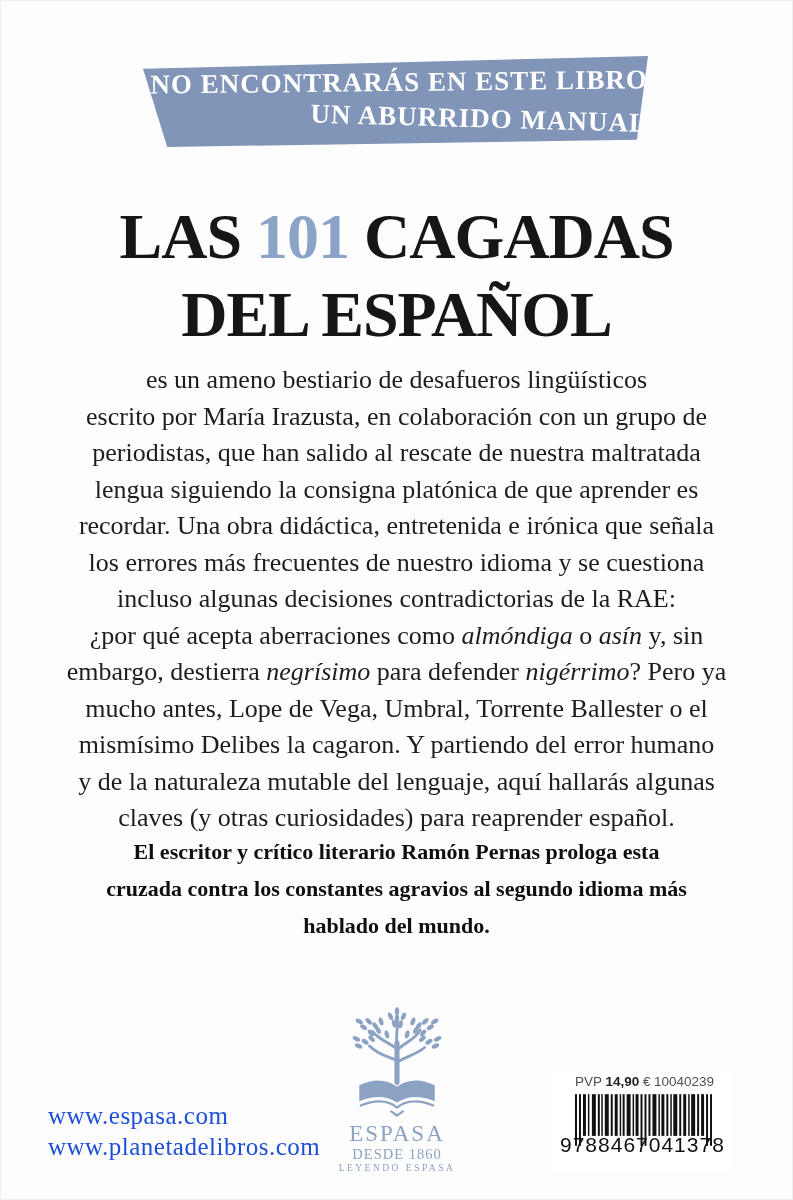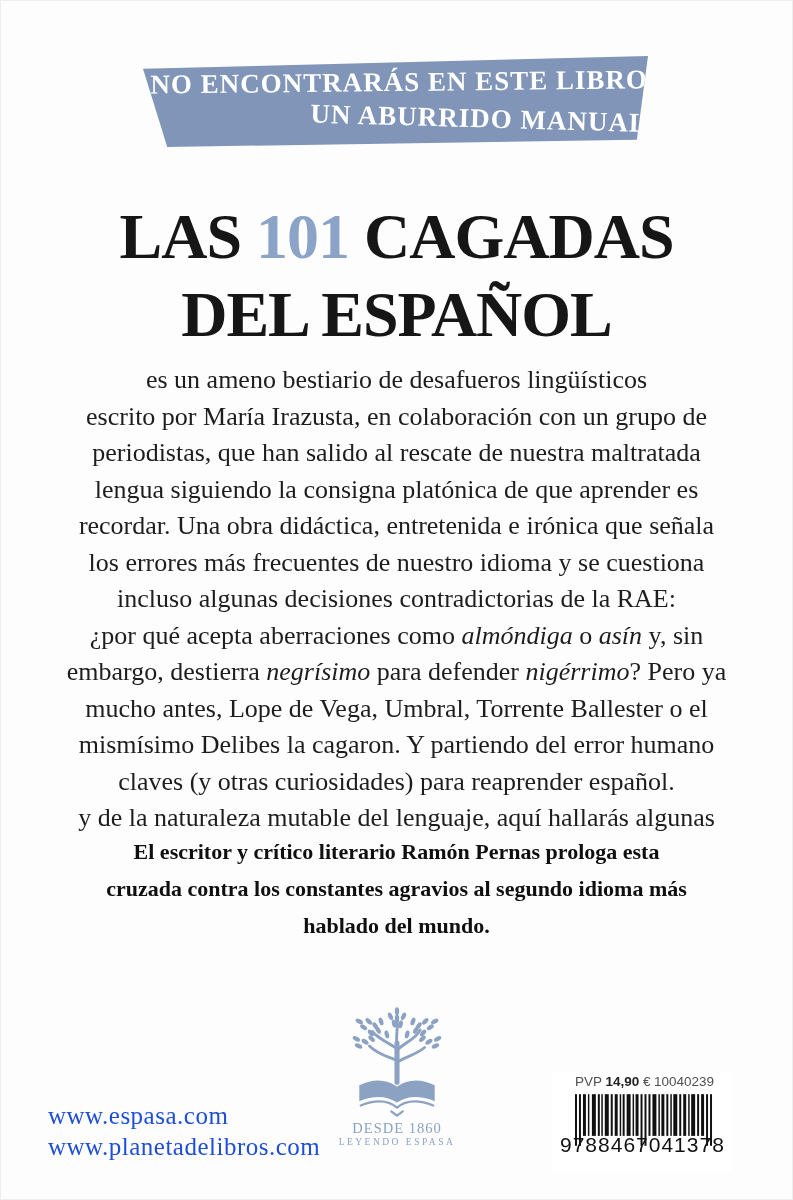--- a/index.html
+++ b/index.html
@@ -97,22 +97,22 @@
       <div class="text-line"><span>escrito por María Irazusta, en colaboración con un grupo de</span></div>
       <div class="text-line"><span>periodistas, que han salido al rescate de nuestra maltratada</span></div>
       <div class="text-line"><span>lengua siguiendo la consigna platónica de que aprender es</span></div>
       <div class="text-line"><span>recordar. Una obra didáctica, entretenida e irónica que señala</span></div>
       <div class="text-line"><span>los errores más frecuentes de nuestro idioma y se cuestiona</span></div>
       <div class="text-line"><span>incluso algunas decisiones contradictorias de la RAE:</span></div>
       <div class="text-line"><span>¿por qué acepta aberraciones como </span><em>almóndiga</em><span> o </span><em>asín</em><span> y, sin</span></div>
       <div class="text-line"><span>embargo, destierra </span><em>negrísimo</em><span> para defender </span><em>nigérrimo</em><span>? Pero ya</span></div>
       <div class="text-line"><span>mucho antes, Lope de Vega, Umbral, Torrente Ballester o el</span></div>
       <div class="text-line"><span>mismísimo Delibes la cagaron. Y partiendo del error humano</span></div>
+      <div class="text-line"><span>y de la naturaleza mutable del lenguaje, aquí hallarás algunas</span></div>
       <div class="text-line"><span>claves (y otras curiosidades) para reaprender español.</span></div>
-      <div class="text-line"><span>y de la naturaleza mutable del lenguaje, aquí hallarás algunas</span></div>
     </div>
 
   <div class="prologue">
       <div class="text-line">El escritor y crítico literario Ramón Pernas prologa esta</div>
       <div class="text-line">cruzada contra los constantes agravios al segundo idioma más</div>
       <div class="text-line">hablado del mundo.</div>
     </div>
 
   <div class="logo" style="color: rgb(140, 162, 194);">
     <svg width="140" height="116" viewBox="0 0 140 160">
@@ -157,20 +157,21 @@
           <ellipse cx="84" cy="42" rx="3" ry="5.5" transform="rotate(15 84 42)"></ellipse>
         </g>
       <g fill="#8ca2c2">
         <path d="M18,112 C38,102 56,104 70,114 C84,104 102,102 122,112 L122,134 C102,126 84,126 70,136 C56,126 38,126 18,134 Z"></path>
       </g>
       <g fill="none" stroke="#8ca2c2" stroke-width="3" stroke-linecap="round">
         <path d="M20,140 C40,132 58,133 70,143 C82,133 100,132 120,140"></path>
         <path d="M62,148 L70,154 L78,148"></path>
       </g>
     </svg>
+    <div class="pname">ESPASA</div>
     <div class="ptag1">DESDE 1860</div>
     <div class="ptag2">LEYENDO ESPASA</div>
   </div>
 
   <div class="urls" style="color: #1d4ed8;">
     <div>www.espasa.com</div>
     <div>www.planetadelibros.com</div>
   </div>
 
   <div class="bcpanel">

